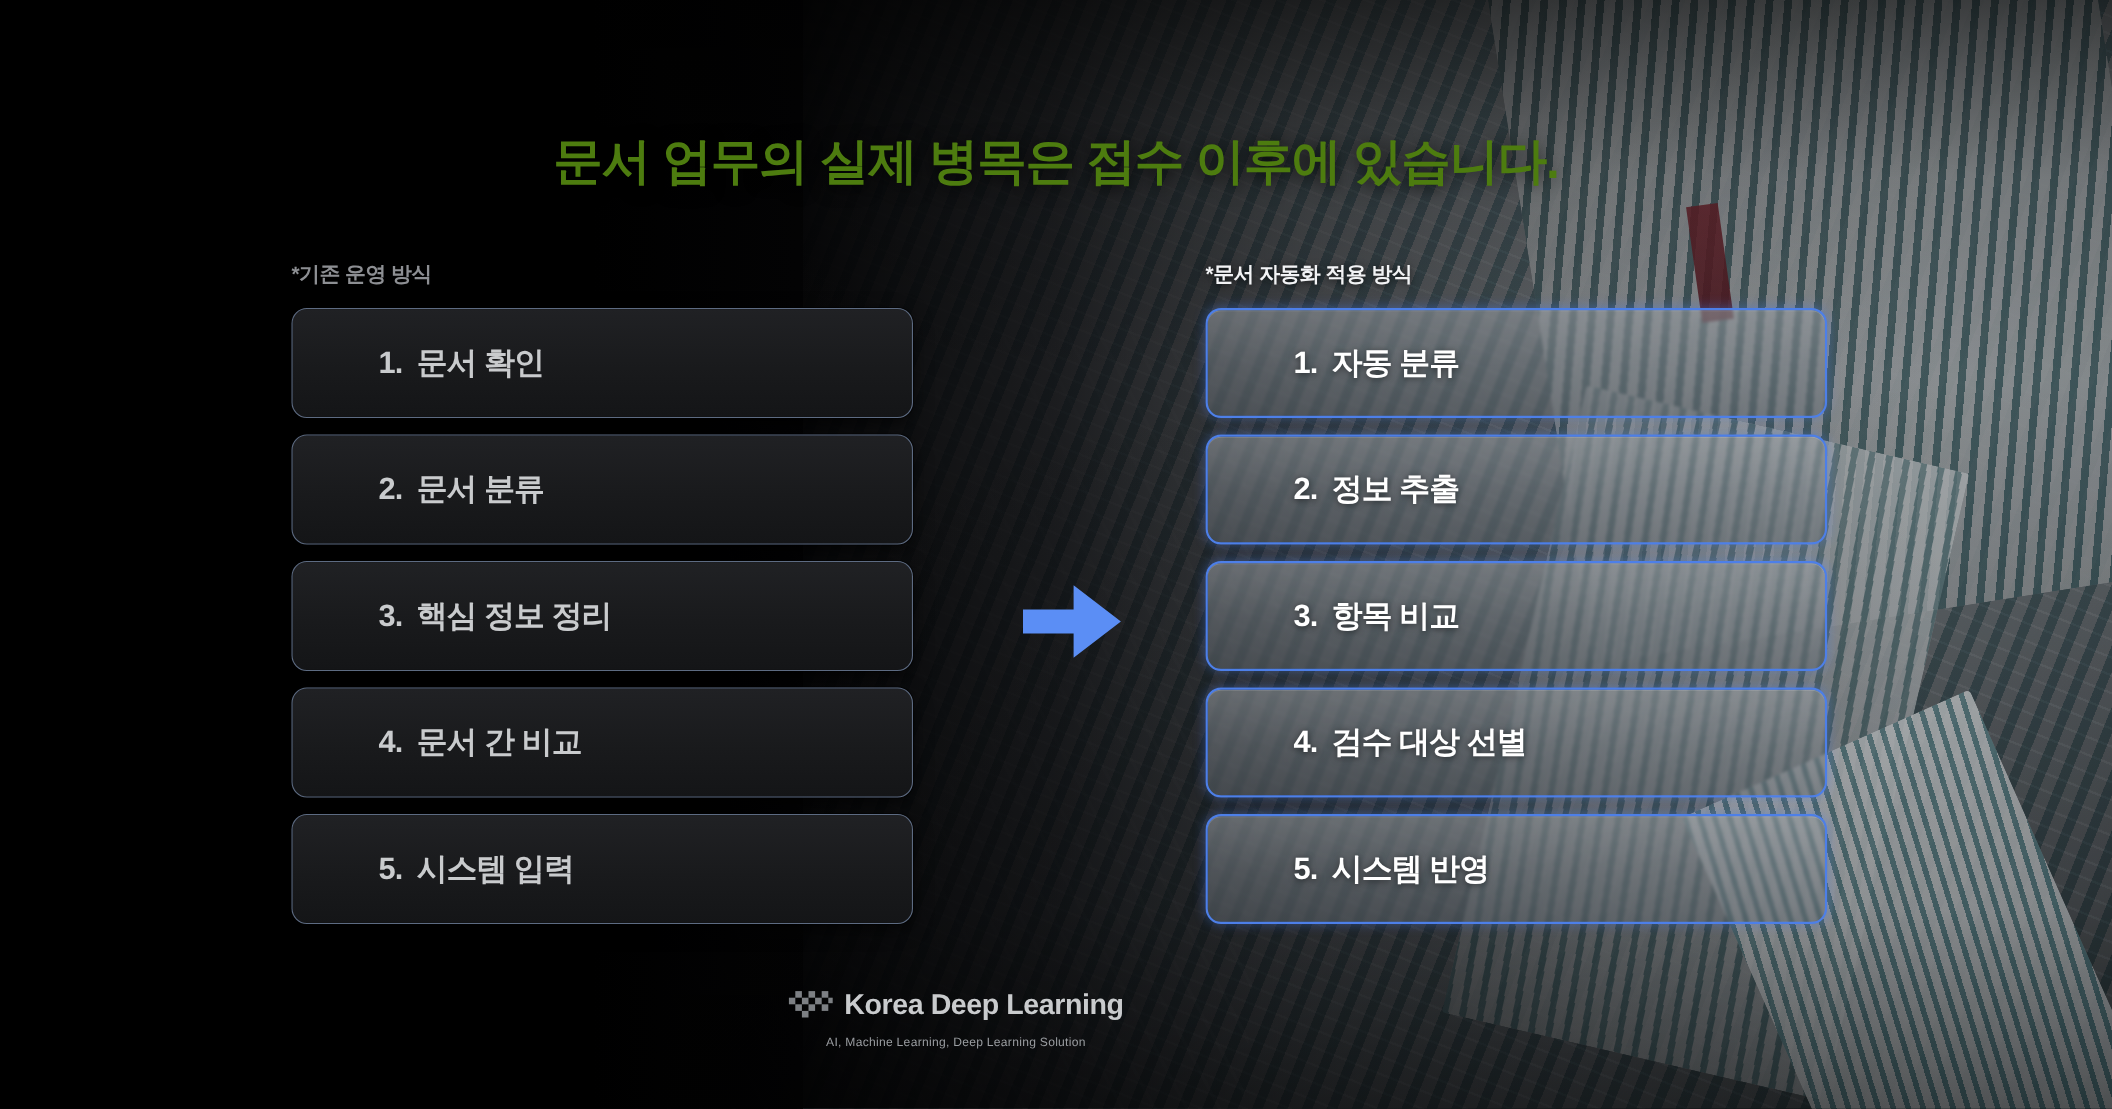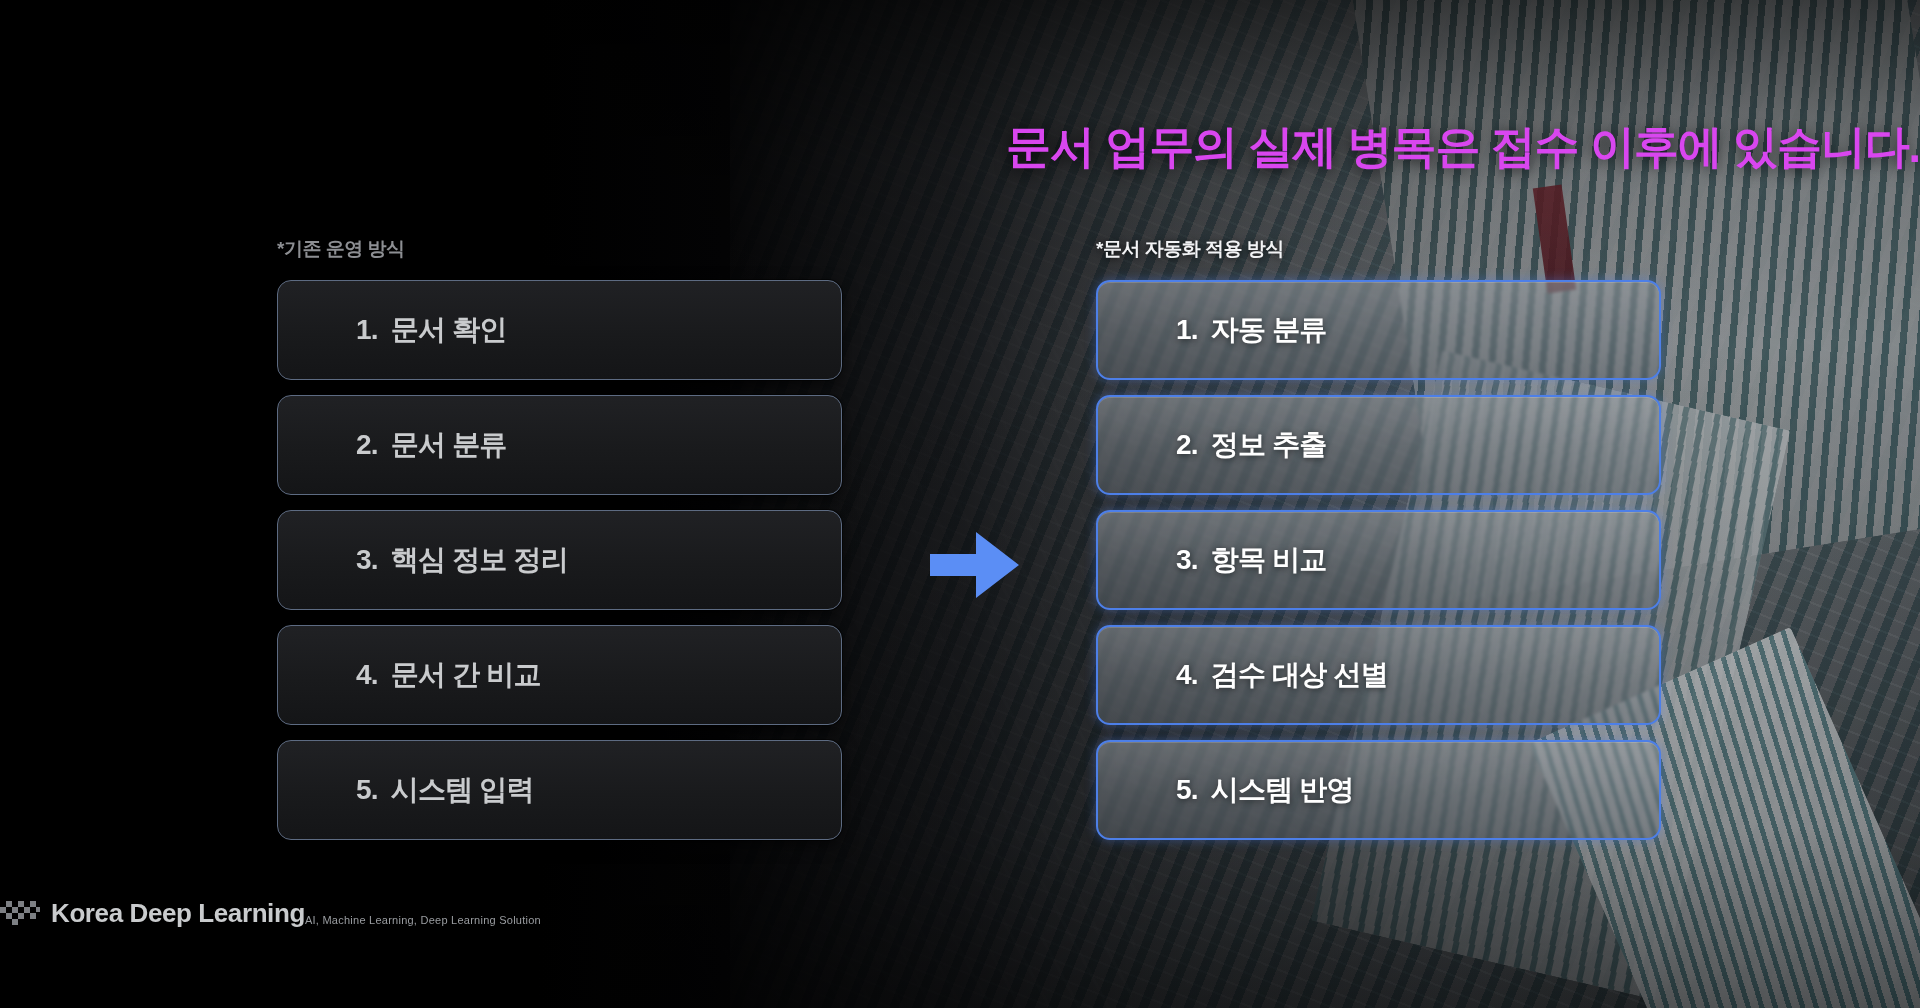--- a/index.html
+++ b/index.html
@@ -61,27 +61,27 @@
     background:linear-gradient(90deg,#000 0%,#000 28%,rgba(3,3,4,.97) 38%,rgba(6,6,8,.80) 50%,
                rgba(8,8,10,.45) 62%,rgba(10,10,12,.14) 76%,rgba(0,0,0,0) 92%); }
   .veil-top{ position:absolute; inset:0;
     background:linear-gradient(180deg,rgba(0,0,0,.62) 0%,rgba(0,0,0,.18) 16%,rgba(0,0,0,0) 34%,
                rgba(0,0,0,.12) 82%,rgba(0,0,0,.42) 100%); }
 
   
   .content { position:absolute; inset:0; }
 
   .slide-title{
-    position:absolute; top:117px; left:0; width:1920px; text-align:right;
-    color:#d946ef; font-size:45px; font-weight:bold; letter-spacing:-1.1px;
+    position:absolute; top:117px; left:0; width:1920px; text-align:center;
+    color:#4d7c0f; font-size:45px; font-weight:bold; letter-spacing:-1.1px;
     text-shadow:0 2px 16px rgba(0,0,0,.85);
   }
 
   .col { position:absolute; top:236px; }
-  .col-left  { left:277px; width:565px; }
+  .col-left  { left:265px; width:565px; }
   .col-right { left:1096px; width:565px; }
 
   .col-label{ font-size:19px; font-weight:bold; letter-spacing:-.5px; margin-bottom:18px; }
   .col-left  .col-label{ color:#8d8f93; }
   .col-right .col-label{ color:#f2f3f5; text-shadow:0 1px 7px rgba(0,0,0,.8); }
 
   .steps{ display:flex; flex-direction:column; gap:15px; }
 
   .step{
     height:100px; border-radius:14px; display:flex; align-items:center;
@@ -103,22 +103,22 @@
     backdrop-filter:blur(1.5px);
   }
 
   .arrow-wrap{
     position:absolute; left:905px; top:520px; width:140px; height:90px;
     display:flex; align-items:center; justify-content:center;
   }
 
   
   .logo{
-    position:absolute; left:0; width:1714px; top:898px;
-    display:flex; align-items:center;
+    position:absolute; left:12px; width:1714px; top:898px;
+    display:flex; flex-direction:column; align-items:center;
   }
   .logo-row{ display:flex; align-items:center; gap:9px; }
   .logo-mark{ width:42px; height:28px; }
   .logo-word{ font-size:26px; font-weight:bold; color:#c9cbcd; letter-spacing:-.4px; }
   .logo-tag{ margin-top:13px; font-size:11px; color:#9a9da1; letter-spacing:.25px; }
 </style>
 </head>
 <body>
 
 <div id="slide">

